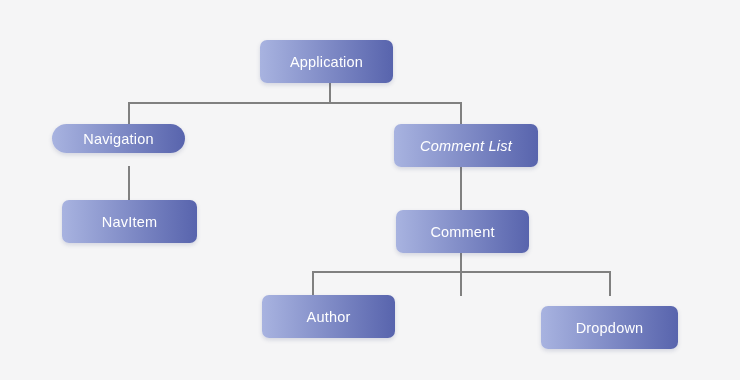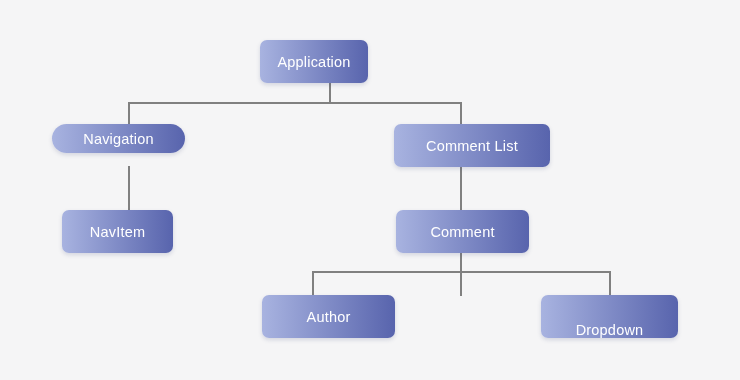--- a/index.html
+++ b/index.html
@@ -58,42 +58,42 @@
         <path d="M 129 167 L 129 210"></path>
         <path d="M 461 167 L 461 210"></path>
         <path d="M 461 253 L 461 272"></path>
         <path d="M 313 272 L 610 272"></path>
         <path d="M 313 272 L 313 295"></path>
         <path d="M 461 272 L 461 295"></path>
         <path d="M 610 272 L 610 295"></path>
       </g>
   </svg>
 
-  <div class="node" style="left: 260px; top: 40px; width: 108px; height: 43px; background: linear-gradient(90deg, rgb(168, 179, 224) 0%, rgb(88, 100, 173) 100%); color: rgb(255, 255, 255);">
+  <div class="node" style="left: 260px; top: 40px; width: 133px; height: 43px; background: linear-gradient(90deg, rgb(168, 179, 224) 0%, rgb(88, 100, 173) 100%); color: rgb(255, 255, 255);">
     <span class="node-label">Application</span>
   </div>
 
   <div class="node" style="left: 52px; top: 124px; width: 133px; height: 29px; background: linear-gradient(90deg, rgb(168, 179, 224) 0%, rgb(88, 100, 173) 100%); color: rgb(255, 255, 255); border-radius: 21px;">
     <span class="node-label">Navigation</span>
   </div>
 
-  <div class="node" style="left: 394px; top: 124px; width: 156px; height: 43px; background: linear-gradient(90deg, rgb(168, 179, 224) 0%, rgb(88, 100, 173) 100%); color: rgb(255, 255, 255);">
+  <div class="node" style="left: 394px; top: 124px; width: 144px; height: 43px; background: linear-gradient(90deg, rgb(168, 179, 224) 0%, rgb(88, 100, 173) 100%); color: rgb(255, 255, 255); font-style: italic;">
     <span class="node-label">Comment List</span>
   </div>
 
-  <div class="node" style="left: 62px; top: 210px; width: 111px; height: 43px; background: linear-gradient(90deg, rgb(168, 179, 224) 0%, rgb(88, 100, 173) 100%); color: rgb(255, 255, 255); text-align: right;">
+  <div class="node" style="left: 62px; top: 200px; width: 135px; height: 43px; background: linear-gradient(90deg, rgb(168, 179, 224) 0%, rgb(88, 100, 173) 100%); color: rgb(255, 255, 255); text-align: right;">
     <span class="node-label">NavItem</span>
   </div>
 
   <div class="node" style="left: 396px; top: 210px; width: 133px; height: 43px; background: linear-gradient(90deg, rgb(168, 179, 224) 0%, rgb(88, 100, 173) 100%); color: rgb(255, 255, 255);">
     <span class="node-label">Comment</span>
   </div>
 
   <div class="node" style="left: 262px; top: 295px; width: 133px; height: 43px; background: linear-gradient(90deg, rgb(168, 179, 224) 0%, rgb(88, 100, 173) 100%); color: rgb(255, 255, 255);">
     <span class="node-label">Author</span>
   </div>
 
 
-  <div class="node" style="left: 541px; top: 295px; width: 137px; height: 43px; background: linear-gradient(90deg, rgb(168, 179, 224) 0%, rgb(88, 100, 173) 100%); color: rgb(255, 255, 255); align-items: flex-end;">
+  <div class="node" style="left: 541px; top: 306px; width: 137px; height: 43px; background: linear-gradient(90deg, rgb(168, 179, 224) 0%, rgb(88, 100, 173) 100%); color: rgb(255, 255, 255);">
     <span class="node-label">Dropdown</span>
   </div>
 
 </div>
 
 </body></html>

